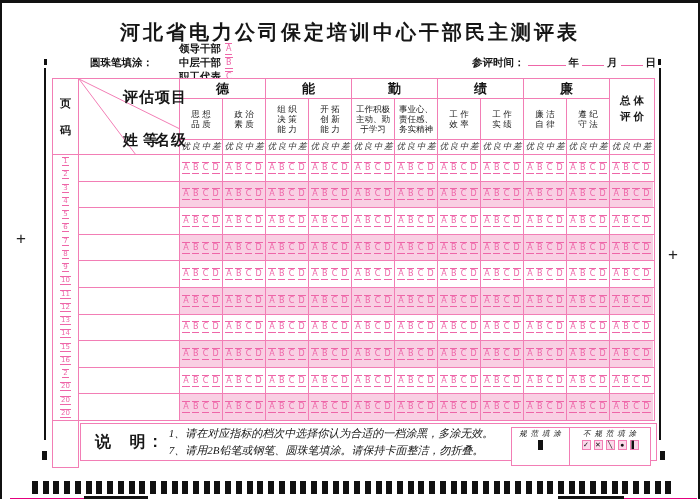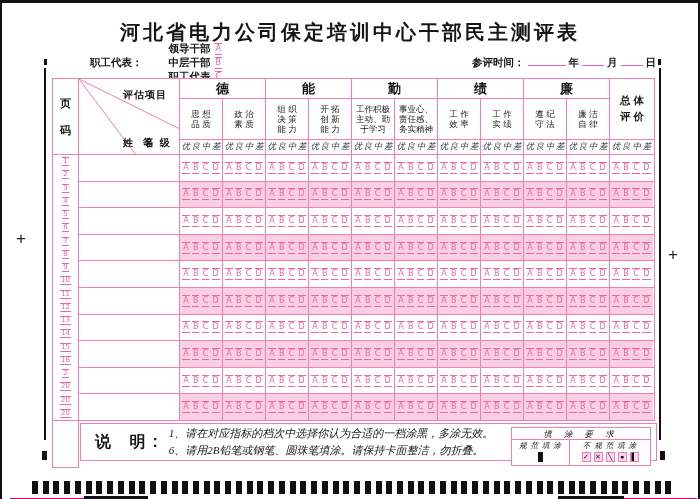--- a/index.html
+++ b/index.html
@@ -33,21 +33,21 @@
   .vline{position:absolute;width:2px;background:#111;}
   .dash{position:absolute;background:#111;}
   .plus{position:absolute;font-size:17px;font-weight:normal;color:#222;line-height:14px;}
   
   .tbl{position:absolute;left:50px;top:75px;width:603px;height:343px;border:1px solid var(--pb);background:#fff;}
   .thead{height:76px;display:flex;border-bottom:1px solid var(--pb);}
   .pc-h{width:26px;border-right:1px solid var(--pb);display:flex;align-items:center;justify-content:center;
         font-size:11px;font-weight:bold;white-space:pre-line;text-align:center;line-height:2.4;}
   .corner{width:101px;border-right:1px solid var(--pb);position:relative;}
   .corner svg{position:absolute;inset:0;}
-  .corner .lab{position:absolute;font-size:10px;font-weight:bold;white-space:nowrap;}
+  .corner .lab{position:absolute;font-size:15px;font-weight:bold;white-space:nowrap;font-family:Liberation Mono, monospace;}
   .lab-items{top:9px;left:44px;letter-spacing:1px;}
   .lab-name{bottom:4px;left:5px;letter-spacing:4px;margin-left:39px;}
   .lab-grade{bottom:4px;left:64px;letter-spacing:2px;}
   .cols{flex:1;display:flex;flex-direction:column;}
   .top{height:61px;display:flex;border-bottom:1px solid var(--pb);}
   .grp-wrap{width:430px;display:flex;flex-direction:column;border-right:1px solid var(--pb);}
   .groups{height:20px;display:flex;border-bottom:1px solid var(--pb);}
   .gcellh{flex:1;border-right:1px solid var(--pb);display:flex;align-items:center;justify-content:center;
           font-size:13px;font-weight:bold;}
   .gcellh:last-child{border-right:none;}
@@ -102,21 +102,21 @@
   .strip .seg{position:absolute;}
 </style>
 </head>
 <body>
 
 <div class="page">
 
   <div class="title">河北省电力公司保定培训中心干部民主测评表</div>
 
   <div class="meta">
-    <span>职工代表：</span>
+    <span>圆珠笔填涂：</span>
     <span id="identity-options">
         <span class="id-opt">
           <span class="optname">领导干部</span>
           <span class="bb">A</span>
         </span>
         <span class="id-opt">
           <span class="optname">中层干部</span>
           <span class="bb">B</span>
         </span>
         <span class="id-opt">
@@ -174,24 +174,24 @@
                 <div class="icell">工作积极
 主动、勤
 于学习</div>
                 <div class="icell">事业心、
 责任感、
 务实精神</div>
                 <div class="icell">工 作
 效 率</div>
                 <div class="icell">工 作
 实 绩</div>
+                <div class="icell">廉 洁
+自 律</div>
                 <div class="icell">遵 纪
 守 法</div>
-                <div class="icell">廉 洁
-自 律</div>
               </div>
           </div>
           <div class="overall">总 体
 评 价</div>
         </div>
         <div class="grades" id="grade-row">
             <div class="gr">
               <span>优</span>
               <span>良</span>
               <span>中</span>
@@ -1016,25 +1016,24 @@
           </div>
         </div>
     </div>
   </div>
 
   <div class="pc-tail"></div>
   <div class="notes">
     <span class="notes-label">说 明:</span>
     <div class="notes-lines" id="notes-lines">
         <div>1、请在对应指标的档次中选择你认为合适的一档涂黑，多涂无效。</div>
-        <div>6、请用2B铅笔或钢笔、圆珠笔填涂。请保持卡面整洁，勿折叠。</div>
+        <div>7、请用2B铅笔或钢笔、圆珠笔填涂。请保持卡面整洁，勿折叠。</div>
       </div>
 
     <div class="freq">
-      <div class="freq-title">填 涂 要 求</div>
       <div class="freq-body">
         <div class="freq-col std">
           <span class="freq-lab">规 范 填 涂</span>
           <div class="stdbar"></div>
         </div>
         <div class="freq-col non">
           <span class="freq-lab">不 规 范 填 涂</span>
           <div class="sym-row" id="nonstd-symbols">
               <span class="sym">✓</span>
               <span class="sym">✕</span>

